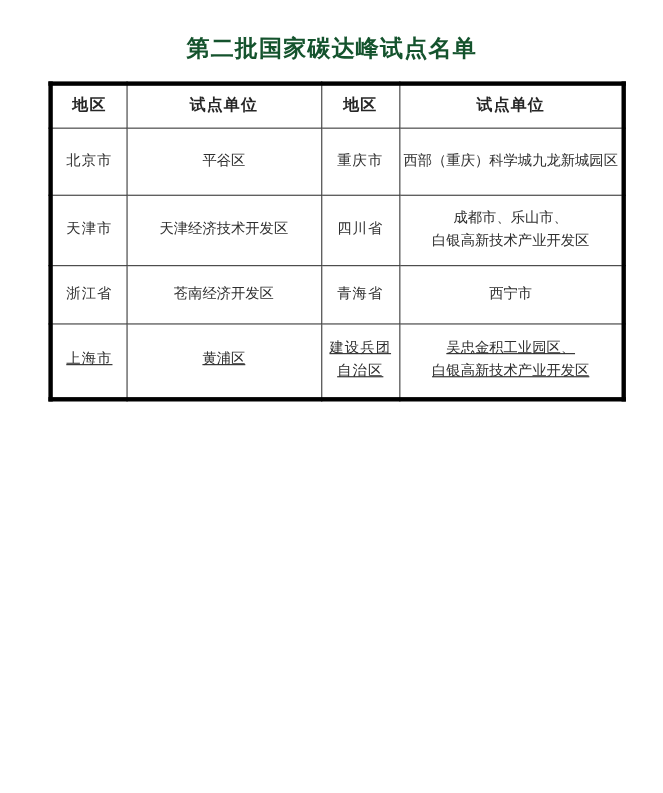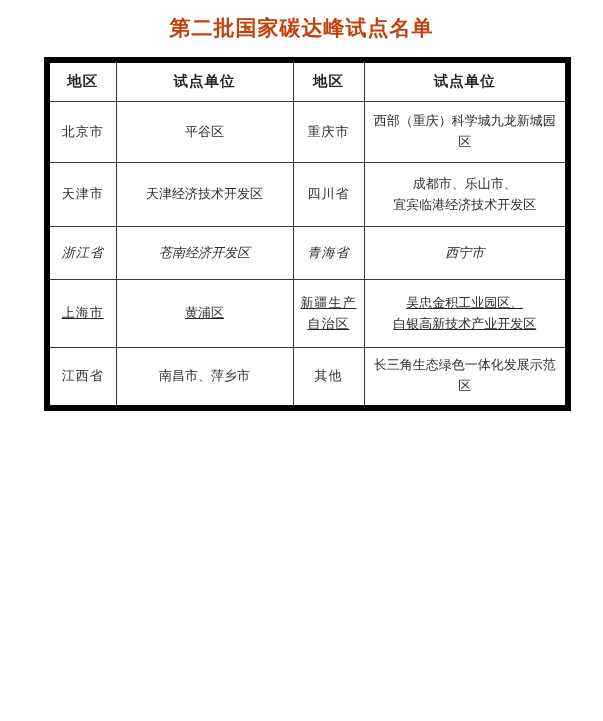--- a/index.html
+++ b/index.html
@@ -10,35 +10,35 @@
   .page {
     position: relative;
     width: 603px;
     height: 721px;
     background: #ffffff;
     font-family: "DejaVu Serif", "Liberation Serif", serif;
     color: #262626;
     overflow: hidden;
   }
   .doc-title {
-    margin: 0;
+    margin: 16px;
     padding-top: 14px;
     text-align: center;
     font-size: 21px;
     font-weight: bold;
-    color: #c2410c;
+    color: #14532d;
     letter-spacing: 1px;
     font-family: "DejaVu Serif", "Liberation Serif", serif;
   }
   table.pilot-table {
     border-collapse: collapse;
     table-layout: fixed;
     width: 521px;
     margin: 15px 0 0 44px;
-    border: 6px solid #000000;
+    border: 4px solid #000000;
   }
   .pilot-table col.c1 { width: 69px;  }
   .pilot-table col.c2 { width: 177px; }
   .pilot-table col.c3 { width: 71px;  }
   .pilot-table col.c4 { width: 204px; }
   .pilot-table th,
   .pilot-table td {
     border: 1px solid #3a3a3a;
     text-align: center;
     vertical-align: middle;
@@ -57,21 +57,21 @@
   }
   .pilot-table td {
     font-size: 13px;
     color: #2e2e2e;
   }
   tr.r1 { height: 61px; }
   tr.r2 { height: 64px; }
   tr.r3 { height: 63px; }
   tr.r4 { height: 60px; }
   tr.r5 { height: 61px; }
-  tr.r6 { height: 53px; font-style: italic; }
+  tr.r6 { height: 53px; }
   tr.r7 { height: 68px; text-decoration: underline; }
   tr.r8 { height: 68px; }
   tr.r9 { height: 60px; }
   td.region { letter-spacing: 1px; }
 </style>
 </head>
 <body>
 
 <div class="page">
 
@@ -97,38 +97,32 @@
         <td class="region">北京市</td>
         <td>平谷区</td>
         <td class="region">重庆市</td>
         <td>西部（重庆）科学城九龙新城园区</td>
       </tr>
       <tr class="r2">
         <td class="region">天津市</td>
         <td>天津经济技术开发区</td>
         <td class="region">四川省</td>
         <td>成都市、乐山市、
-宜宾临港经济技术开发区</td>
+白银高新技术产业开发区</td>
       </tr>
       <tr class="r6">
         <td class="region">浙江省</td>
         <td>苍南经济开发区</td>
         <td class="region">青海省</td>
         <td>西宁市</td>
       </tr>
       <tr class="r7">
         <td class="region">上海市</td>
         <td>黄浦区</td>
-        <td class="region">新疆生产
+        <td class="region">建设兵团
 自治区</td>
         <td>吴忠金积工业园区、
 白银高新技术产业开发区</td>
-      </tr>
-      <tr class="r9">
-        <td class="region">江西省</td>
-        <td>南昌市、萍乡市</td>
-        <td class="region">其他</td>
-        <td>长三角生态绿色一体化发展示范区</td>
       </tr>
     </tbody>
   </table>
 
 </div>
 
 </body></html>

